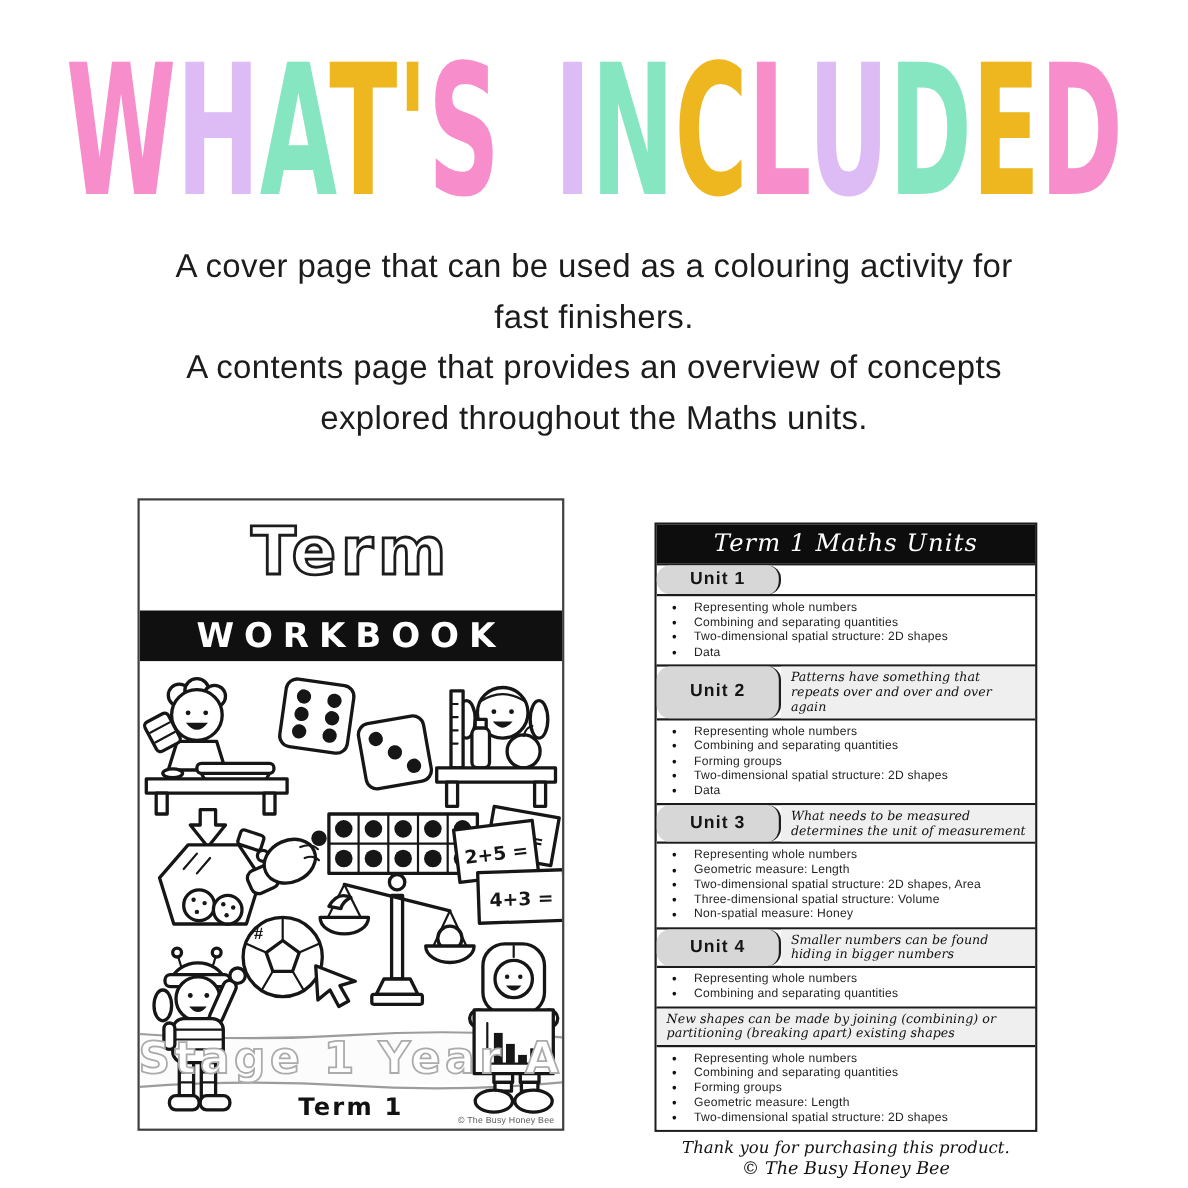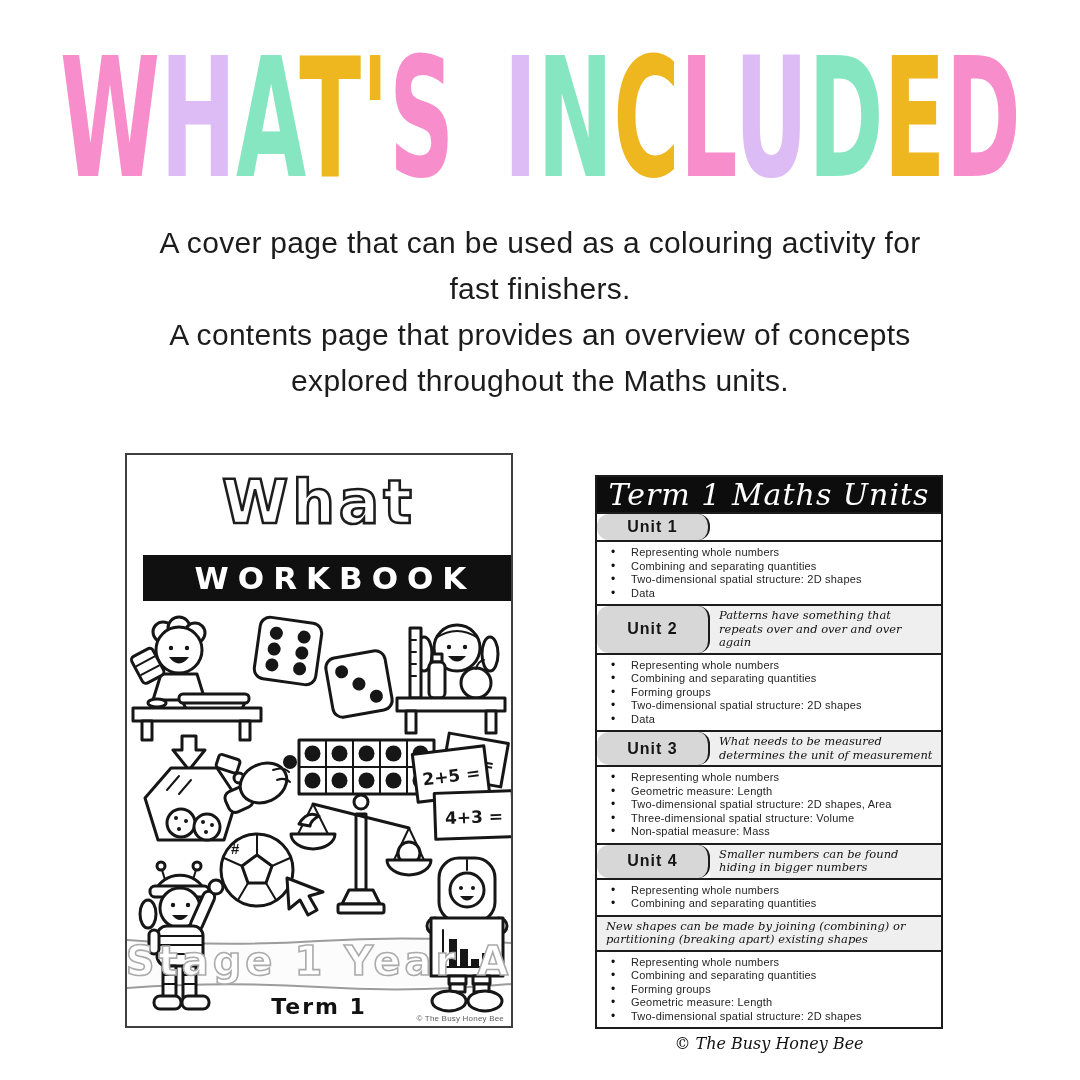--- a/index.html
+++ b/index.html
@@ -32,21 +32,21 @@
     position:absolute; left:125px; top:453px; width:388px; height:575px;
     background:#fff; border:2px solid #3f3f3f; box-sizing:border-box; overflow:hidden;
   }
   .maths-title {
     position:absolute; top:12px; left:0; width:100%; text-align:center;
     font-family:"DejaVu Sans", sans-serif; font-weight:bold; font-size:60px;
     color:#ffffff; -webkit-text-stroke:2.6px #1d1d1d;
     text-shadow:0 0 1px #1d1d1d; letter-spacing:4px;
   }
   .workbook-banner {
-    position:absolute; top:100px; left:16px; width:100%; height:46px;
+    position:absolute; top:100px; left:0; width:100%; height:46px;
     background:#101010; display:flex; align-items:center; justify-content:center;
     color:#ffffff; font-family:"DejaVu Sans", sans-serif; font-weight:bold;
     font-size:31px; letter-spacing:9px;
   }
   .cover-art { position:absolute; top:147px; left:0; }
   .cover-credit {
     position:absolute; bottom:3px; right:7px; font-size:8px; color:#5d5d5d; letter-spacing:0.2px;
   }
 
   
@@ -60,21 +60,21 @@
     fill:#ffffff; stroke:#ababab; stroke-width:1.6px; letter-spacing:4px;
   }
   .term-txt { font-family:"DejaVu Sans", sans-serif; font-weight:bold; font-size:22px; fill:#121212; letter-spacing:2px; }
 
   
   .contents-col { position:absolute; left:595px; top:475px; width:348px; }
   .units-table { border:2px solid #1c1c1c; background:#fff; }
   .tbl-header {
     background:#0d0d0d; color:#ffffff; height:35px; display:flex;
     align-items:center; justify-content:center;
-    font-family:"DejaVu Serif", serif; font-style:italic; font-size:30px; letter-spacing:1px;
+    font-family:"DejaVu Serif", serif; font-style:italic; font-size:22px; letter-spacing:1px;
   }
   .unit-row { display:flex; border-top:2px solid #1c1c1c; }
   .unit-label {
     width:111px; background:#d7d7d7; border-right:2px solid #1c1c1c;
     display:flex; align-items:center; justify-content:center;
     font-size:16px; font-weight:bold; letter-spacing:1px; color:#151515;
     min-height:24px; padding:1px 0;border-radius:12px;
   }
   .unit-desc {
     flex:1; background:#efefef; padding:3px 8px 3px 9px;
@@ -104,21 +104,21 @@
   </div>
 
   <div class="desc">
     <div>A cover page that can be used as a colouring activity for</div>
     <div>fast finishers.</div>
     <div>A contents page that provides an overview of concepts</div>
     <div>explored throughout the Maths units.</div>
   </div>
 
   <div class="cover-page">
-    <div class="maths-title">What</div>
+    <div class="maths-title">Term</div>
     <div class="workbook-banner">WORKBOOK</div>
 
     <svg class="cover-art" width="384" height="424" viewBox="0 0 384 424" xmlns="http://www.w3.org/2000/svg">
 
       <g>
         <rect x="0" y="338" width="384" height="46" fill="#fcfcfc"></rect>
         <path class="band-line" d="M0,338 q96,7 192,1 t192,2"></path>
         <path class="band-line" d="M0,386 q96,-7 192,-1 t192,-3"></path>
       </g>
 
@@ -368,21 +368,21 @@
   <div class="unit-block">
     <div class="unit-row">
       <div class="unit-label">Unit 3</div>
       <div class="unit-desc">What needs to be measured determines the unit of measurement</div>
     </div>
     <ul class="unit-topics">
               <li>Representing whole numbers</li>
               <li>Geometric measure: Length</li>
               <li>Two-dimensional spatial structure: 2D shapes, Area</li>
               <li>Three-dimensional spatial structure: Volume</li>
-              <li>Non-spatial measure: Mass</li>
+              <li>Non-spatial measure: Honey</li>
             </ul>
   </div>
 
   <div class="unit-block">
     <div class="unit-row">
       <div class="unit-label">Unit 4</div>
       <div class="unit-desc">Smaller numbers can be found hiding in bigger numbers</div>
     </div>
     <ul class="unit-topics">
               <li>Representing whole numbers</li>
@@ -399,18 +399,19 @@
               <li>Combining and separating quantities</li>
               <li>Forming groups</li>
               <li>Geometric measure: Length</li>
               <li>Two-dimensional spatial structure: 2D shapes</li>
             </ul>
   </div>
 </div>
     </div>
 
     <div class="contents-footer">
+      <div class="footer-line1">Thank you for purchasing this product.</div>
       <div class="footer-line2">© The Busy Honey Bee</div>
     </div>
 
   </div>
 
 </div>
 
 </body></html>

